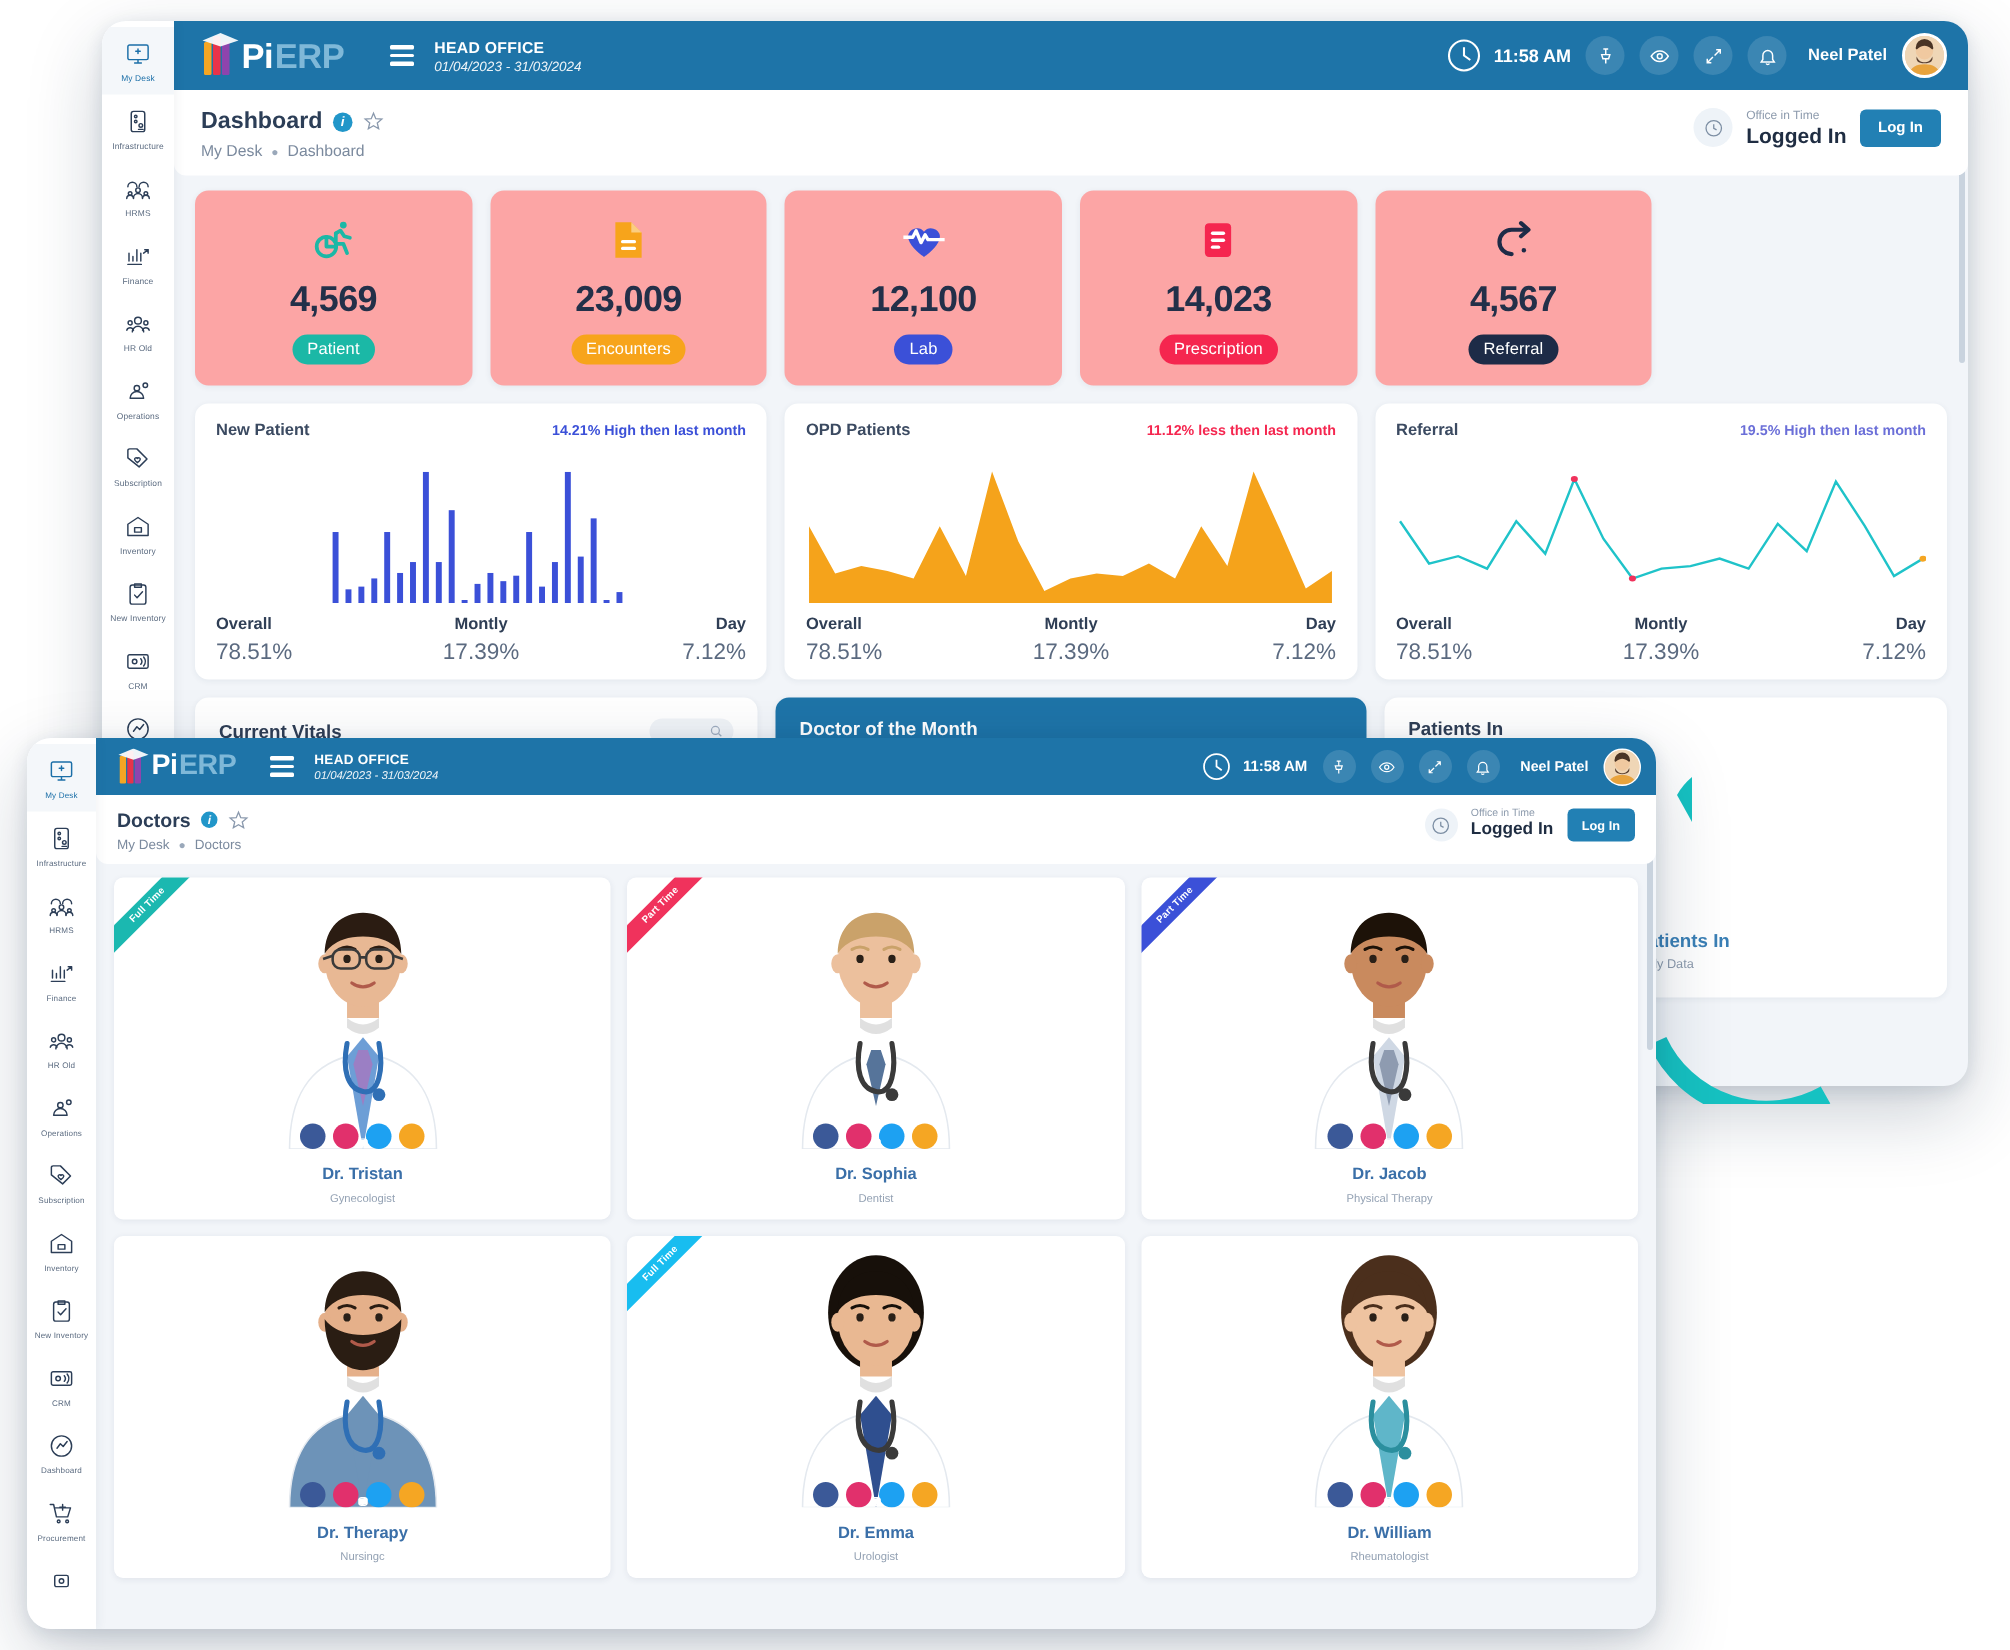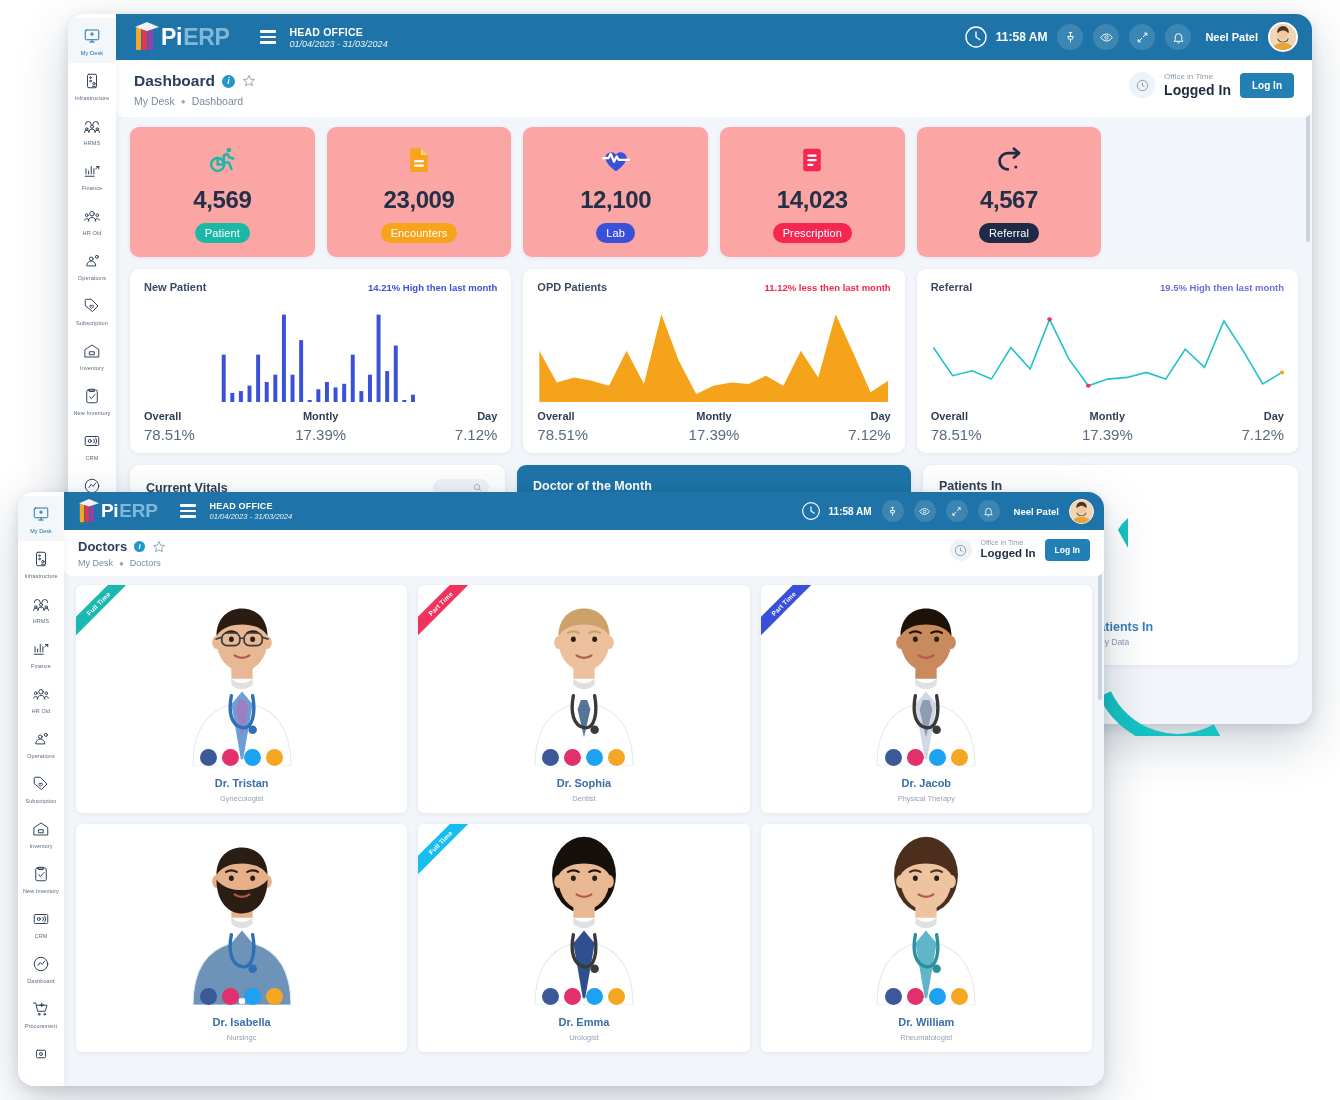--- a/index.html
+++ b/index.html
@@ -1166,21 +1166,21 @@
                     </span>
                     <span class="soc" style="background:#f5a623">
                       <svg viewBox="0 0 24 24">
                         <rect x="3" y="5.5" width="18" height="13" rx="2" fill="currentColor"></rect>
                         <path d="M4 7l8 6 8-6" fill="none" stroke="#fff" stroke-width="1.8"></path>
                       </svg>
                     </span>
                   </div>
                 </div>
                 <div class="doc-meta">
-                  <div class="doc-name">Dr. Isabella</div>
+                  <div class="doc-name">Dr. Therapy</div>
                   <div class="doc-spec">Nursingc</div>
                 </div>
               </div>
               <div class="doc-card">
                 <div class="ribbon" style="background:#18bdf0">Full Time</div>
                 <div class="doc-photo">
                   <svg viewBox="0 0 120 170" preserveAspectRatio="xMidYMax meet">
                     <rect width="120" height="170" fill="#ffffff"></rect>
                     <ellipse cx="60" cy="48" rx="30" ry="36" fill="#17100a"></ellipse>
                     <path d="M50 66h20v22H50z" fill="#e9b892"></path>

